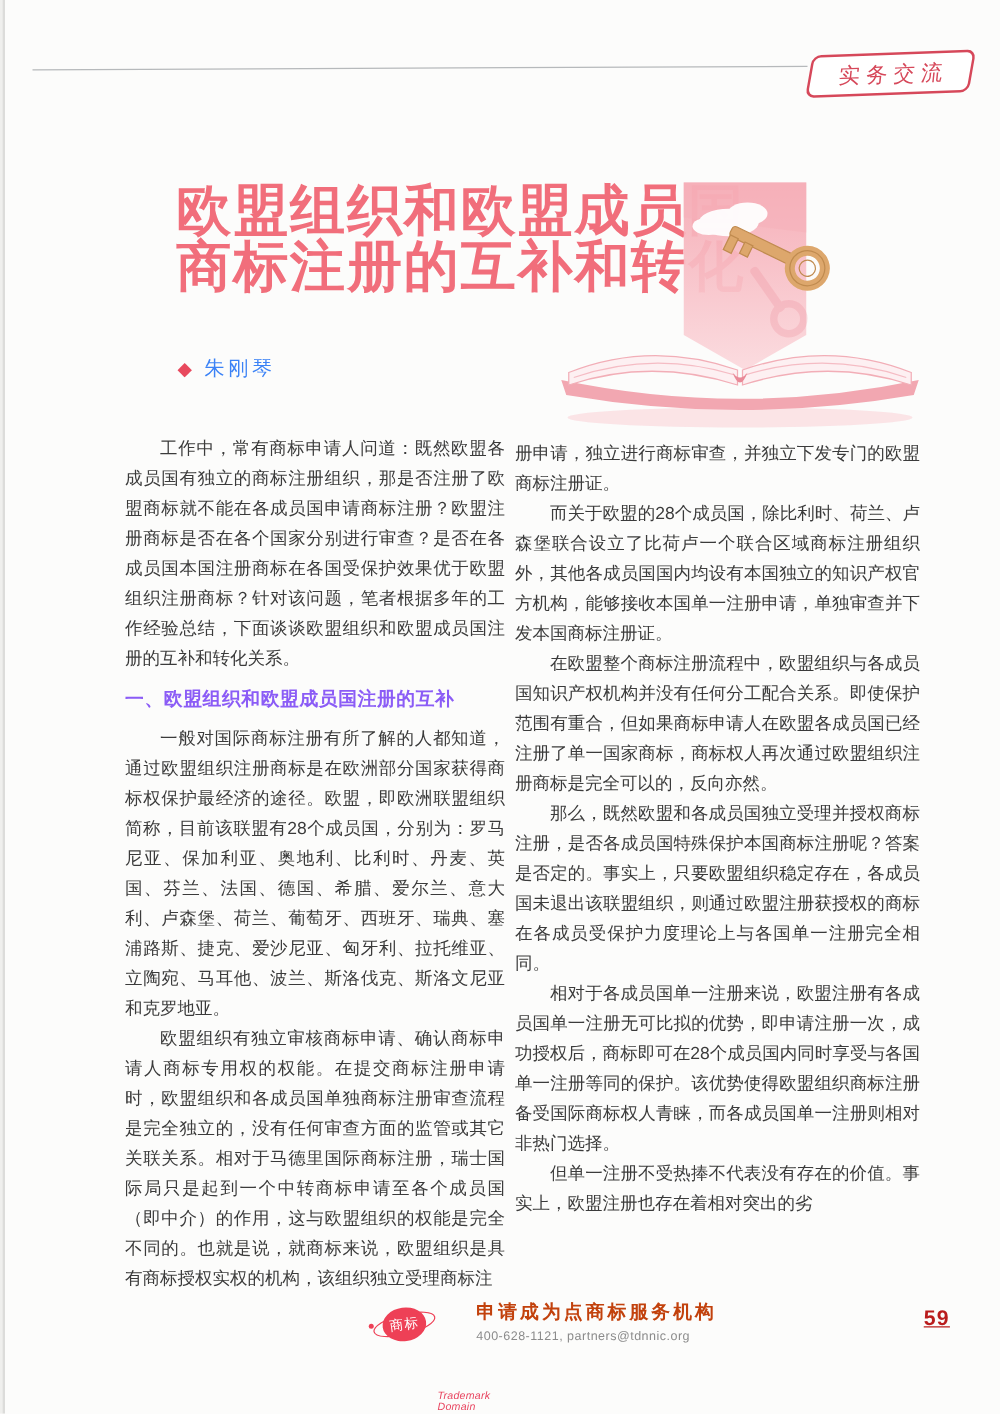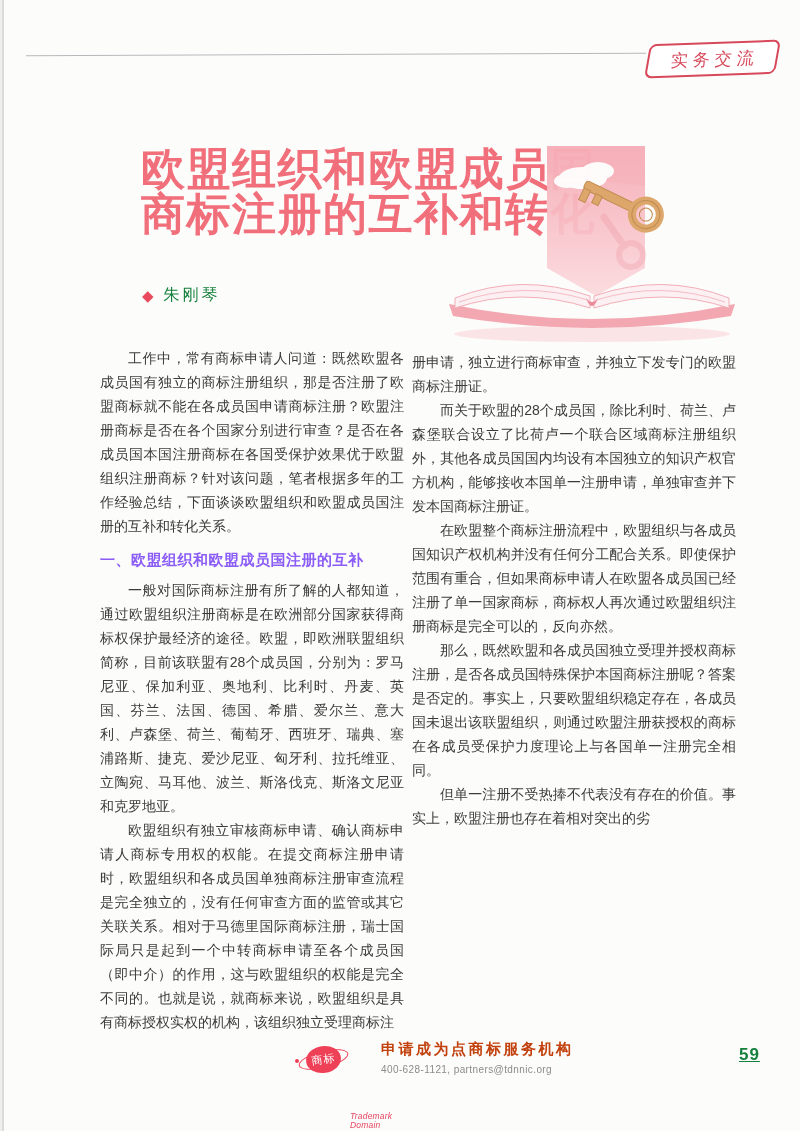--- a/index.html
+++ b/index.html
@@ -26,21 +26,21 @@
     font-family:"Liberation Serif","DejaVu Serif",serif;padding-left:4px;white-space:nowrap;
   }
 
   
   .title{
     position:absolute;left:141px;top:146px;
     font-size:44px;line-height:45px;color:#f16e7b;letter-spacing:1.5px;font-weight:700;
   }
   .author{position:absolute;left:142px;top:285px;display:flex;align-items:center;gap:10px;font-size:16px;}
   .author .diamond{color:#e8495d;font-size:15px;line-height:1;}
-  .author .name{letter-spacing:3px;color:#15803d;}
+  .author .name{letter-spacing:3px;color:#3b82f6;}
 
   
   .illustration{position:absolute;left:443px;top:126px;width:298px;height:230px;}
 
   
   .col{position:absolute;text-align:justify;color:#3b3b3b;}
   .col p{margin:0;text-indent:2em;font-size:14px;}
   .col p.cont{text-indent:0;}
   .col-left{left:100px;top:346px;width:304px;line-height:24px;}
   .col-right{left:412px;top:350px;width:324px;line-height:24px;}
@@ -58,21 +58,21 @@
   }
   .logo-ring{position:absolute;left:-3px;top:8px;width:49px;height:15px;border:1.5px solid #ee4056;border-radius:50%;transform:rotate(-14deg);}
   .logo-dot{position:absolute;left:-6px;top:16px;width:4px;height:4px;background:#ee4056;border-radius:50%;}
   .logo-caption{
     position:absolute;left:350px;top:1112px;color:#e84560;font-size:8.5px;line-height:9px;
     font-style:italic;letter-spacing:0.2px;
   }
   .service{position:absolute;left:381px;top:1040px;}
   .service-title{font-size:15px;font-weight:bold;letter-spacing:2.5px;color:#c2410c;}
   .service-contact{font-size:10px;color:#8b8b8b;margin-top:5px;letter-spacing:0.4px;}
-  .page-number{position:absolute;left:739px;top:1045px;font-size:17px;font-weight:bold;color:#15803d;letter-spacing:1px;text-decoration:underline;}
+  .page-number{position:absolute;left:739px;top:1045px;font-size:17px;font-weight:bold;color:#b91c1c;letter-spacing:1px;text-decoration:underline;}
 </style>
 </head>
 <body>
 
 <div class="scan-edge2"></div>
 <div class="scan-edge"></div>
 
 <div class="header-rule"></div>
 <div class="tag-badge">
   <span>实务交流</span>
@@ -139,20 +139,21 @@
   <h2 class="section-heading">一、欧盟组织和欧盟成员国注册的互补</h2>
   <p>一般对国际商标注册有所了解的人都知道，通过欧盟组织注册商标是在欧洲部分国家获得商标权保护最经济的途径。欧盟，即欧洲联盟组织简称，目前该联盟有28个成员国，分别为：罗马尼亚、保加利亚、奥地利、比利时、丹麦、英国、芬兰、法国、德国、希腊、爱尔兰、意大利、卢森堡、荷兰、葡萄牙、西班牙、瑞典、塞浦路斯、捷克、爱沙尼亚、匈牙利、拉托维亚、立陶宛、马耳他、波兰、斯洛伐克、斯洛文尼亚和克罗地亚。</p>
   <p>欧盟组织有独立审核商标申请、确认商标申请人商标专用权的权能。在提交商标注册申请时，欧盟组织和各成员国单独商标注册审查流程是完全独立的，没有任何审查方面的监管或其它关联关系。相对于马德里国际商标注册，瑞士国际局只是起到一个中转商标申请至各个成员国（即中介）的作用，这与欧盟组织的权能是完全不同的。也就是说，就商标来说，欧盟组织是具有商标授权实权的机构，该组织独立受理商标注</p>
 </div>
 
 <div class="col col-right">
   <p class="cont">册申请，独立进行商标审查，并独立下发专门的欧盟商标注册证。</p>
   <p>而关于欧盟的28个成员国，除比利时、荷兰、卢森堡联合设立了比荷卢一个联合区域商标注册组织外，其他各成员国国内均设有本国独立的知识产权官方机构，能够接收本国单一注册申请，单独审查并下发本国商标注册证。</p>
   <p>在欧盟整个商标注册流程中，欧盟组织与各成员国知识产权机构并没有任何分工配合关系。即使保护范围有重合，但如果商标申请人在欧盟各成员国已经注册了单一国家商标，商标权人再次通过欧盟组织注册商标是完全可以的，反向亦然。</p>
   <p>那么，既然欧盟和各成员国独立受理并授权商标注册，是否各成员国特殊保护本国商标注册呢？答案是否定的。事实上，只要欧盟组织稳定存在，各成员国未退出该联盟组织，则通过欧盟注册获授权的商标在各成员受保护力度理论上与各国单一注册完全相同。</p>
+  <p>相对于各成员国单一注册来说，欧盟注册有各成员国单一注册无可比拟的优势，即申请注册一次，成功授权后，商标即可在28个成员国内同时享受与各国单一注册等同的保护。该优势使得欧盟组织商标注册备受国际商标权人青睐，而各成员国单一注册则相对非热门选择。</p>
   <p>但单一注册不受热捧不代表没有存在的价值。事实上，欧盟注册也存在着相对突出的劣</p>
 </div>
 
 <div class="logo">
   <div class="logo-ring"></div>
   <div class="logo-oval">商标</div>
   <div class="logo-dot"></div>
 </div>
 <div class="logo-caption">
   <div>Trademark</div>

